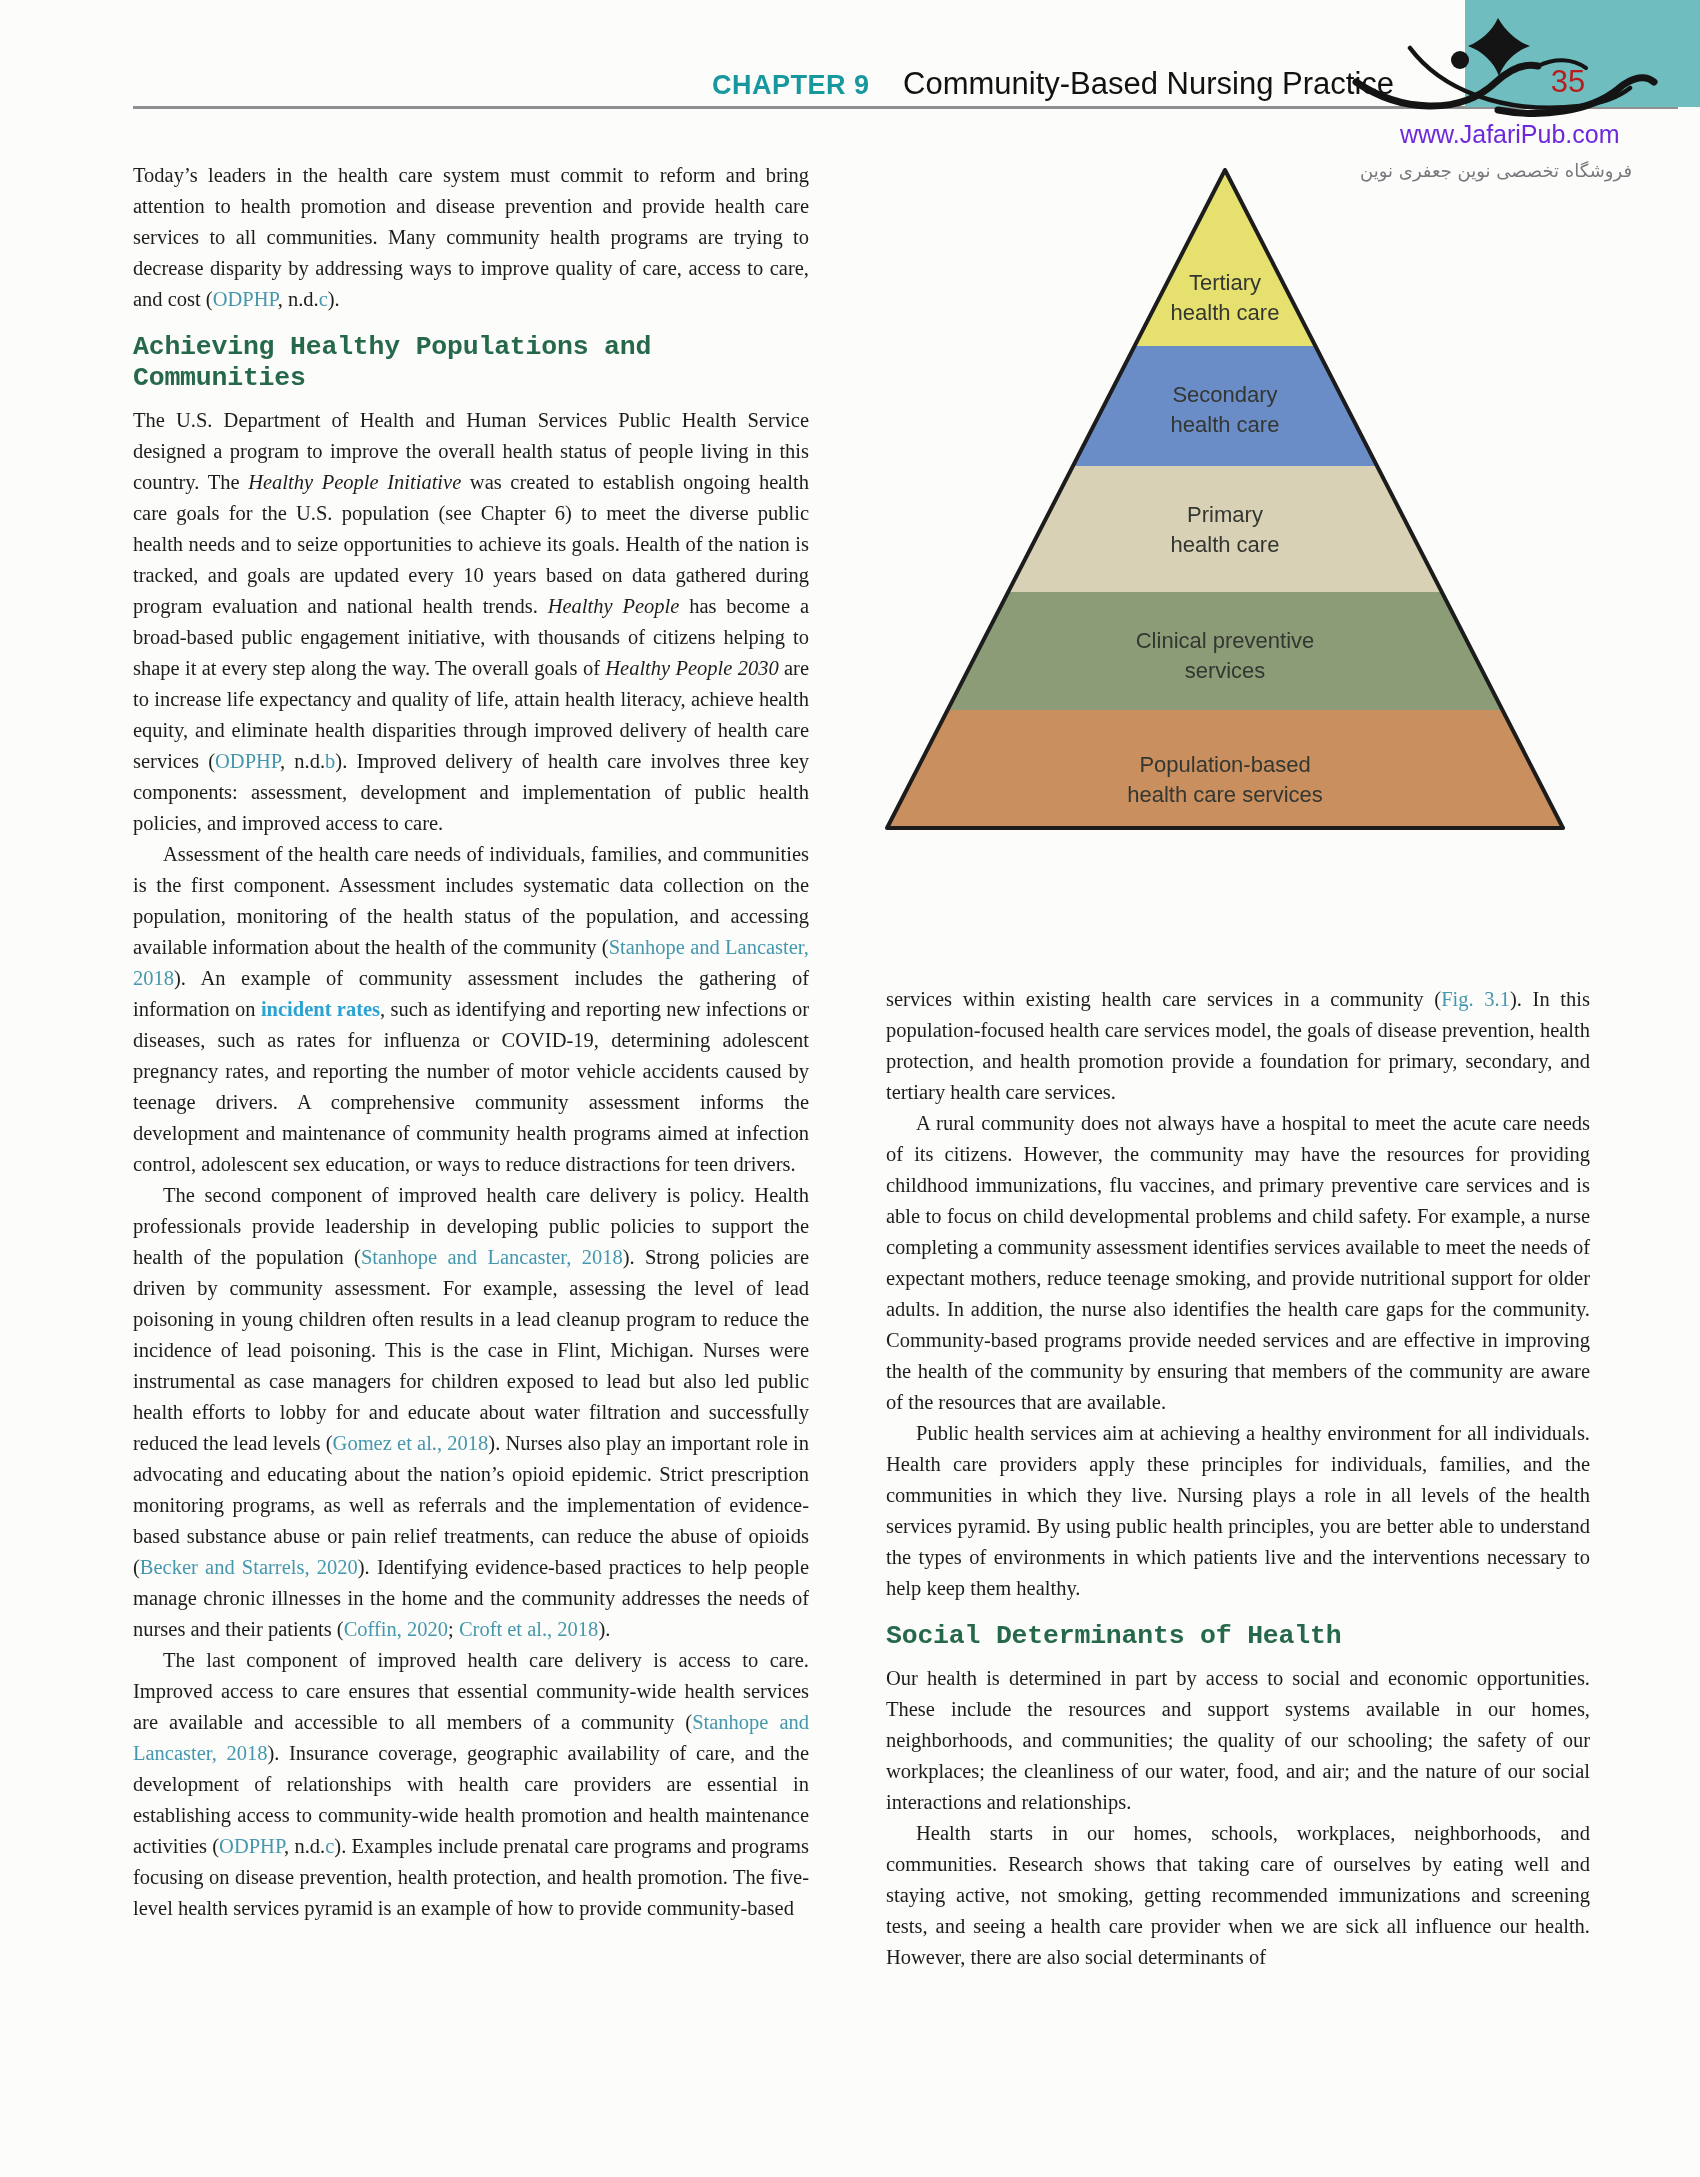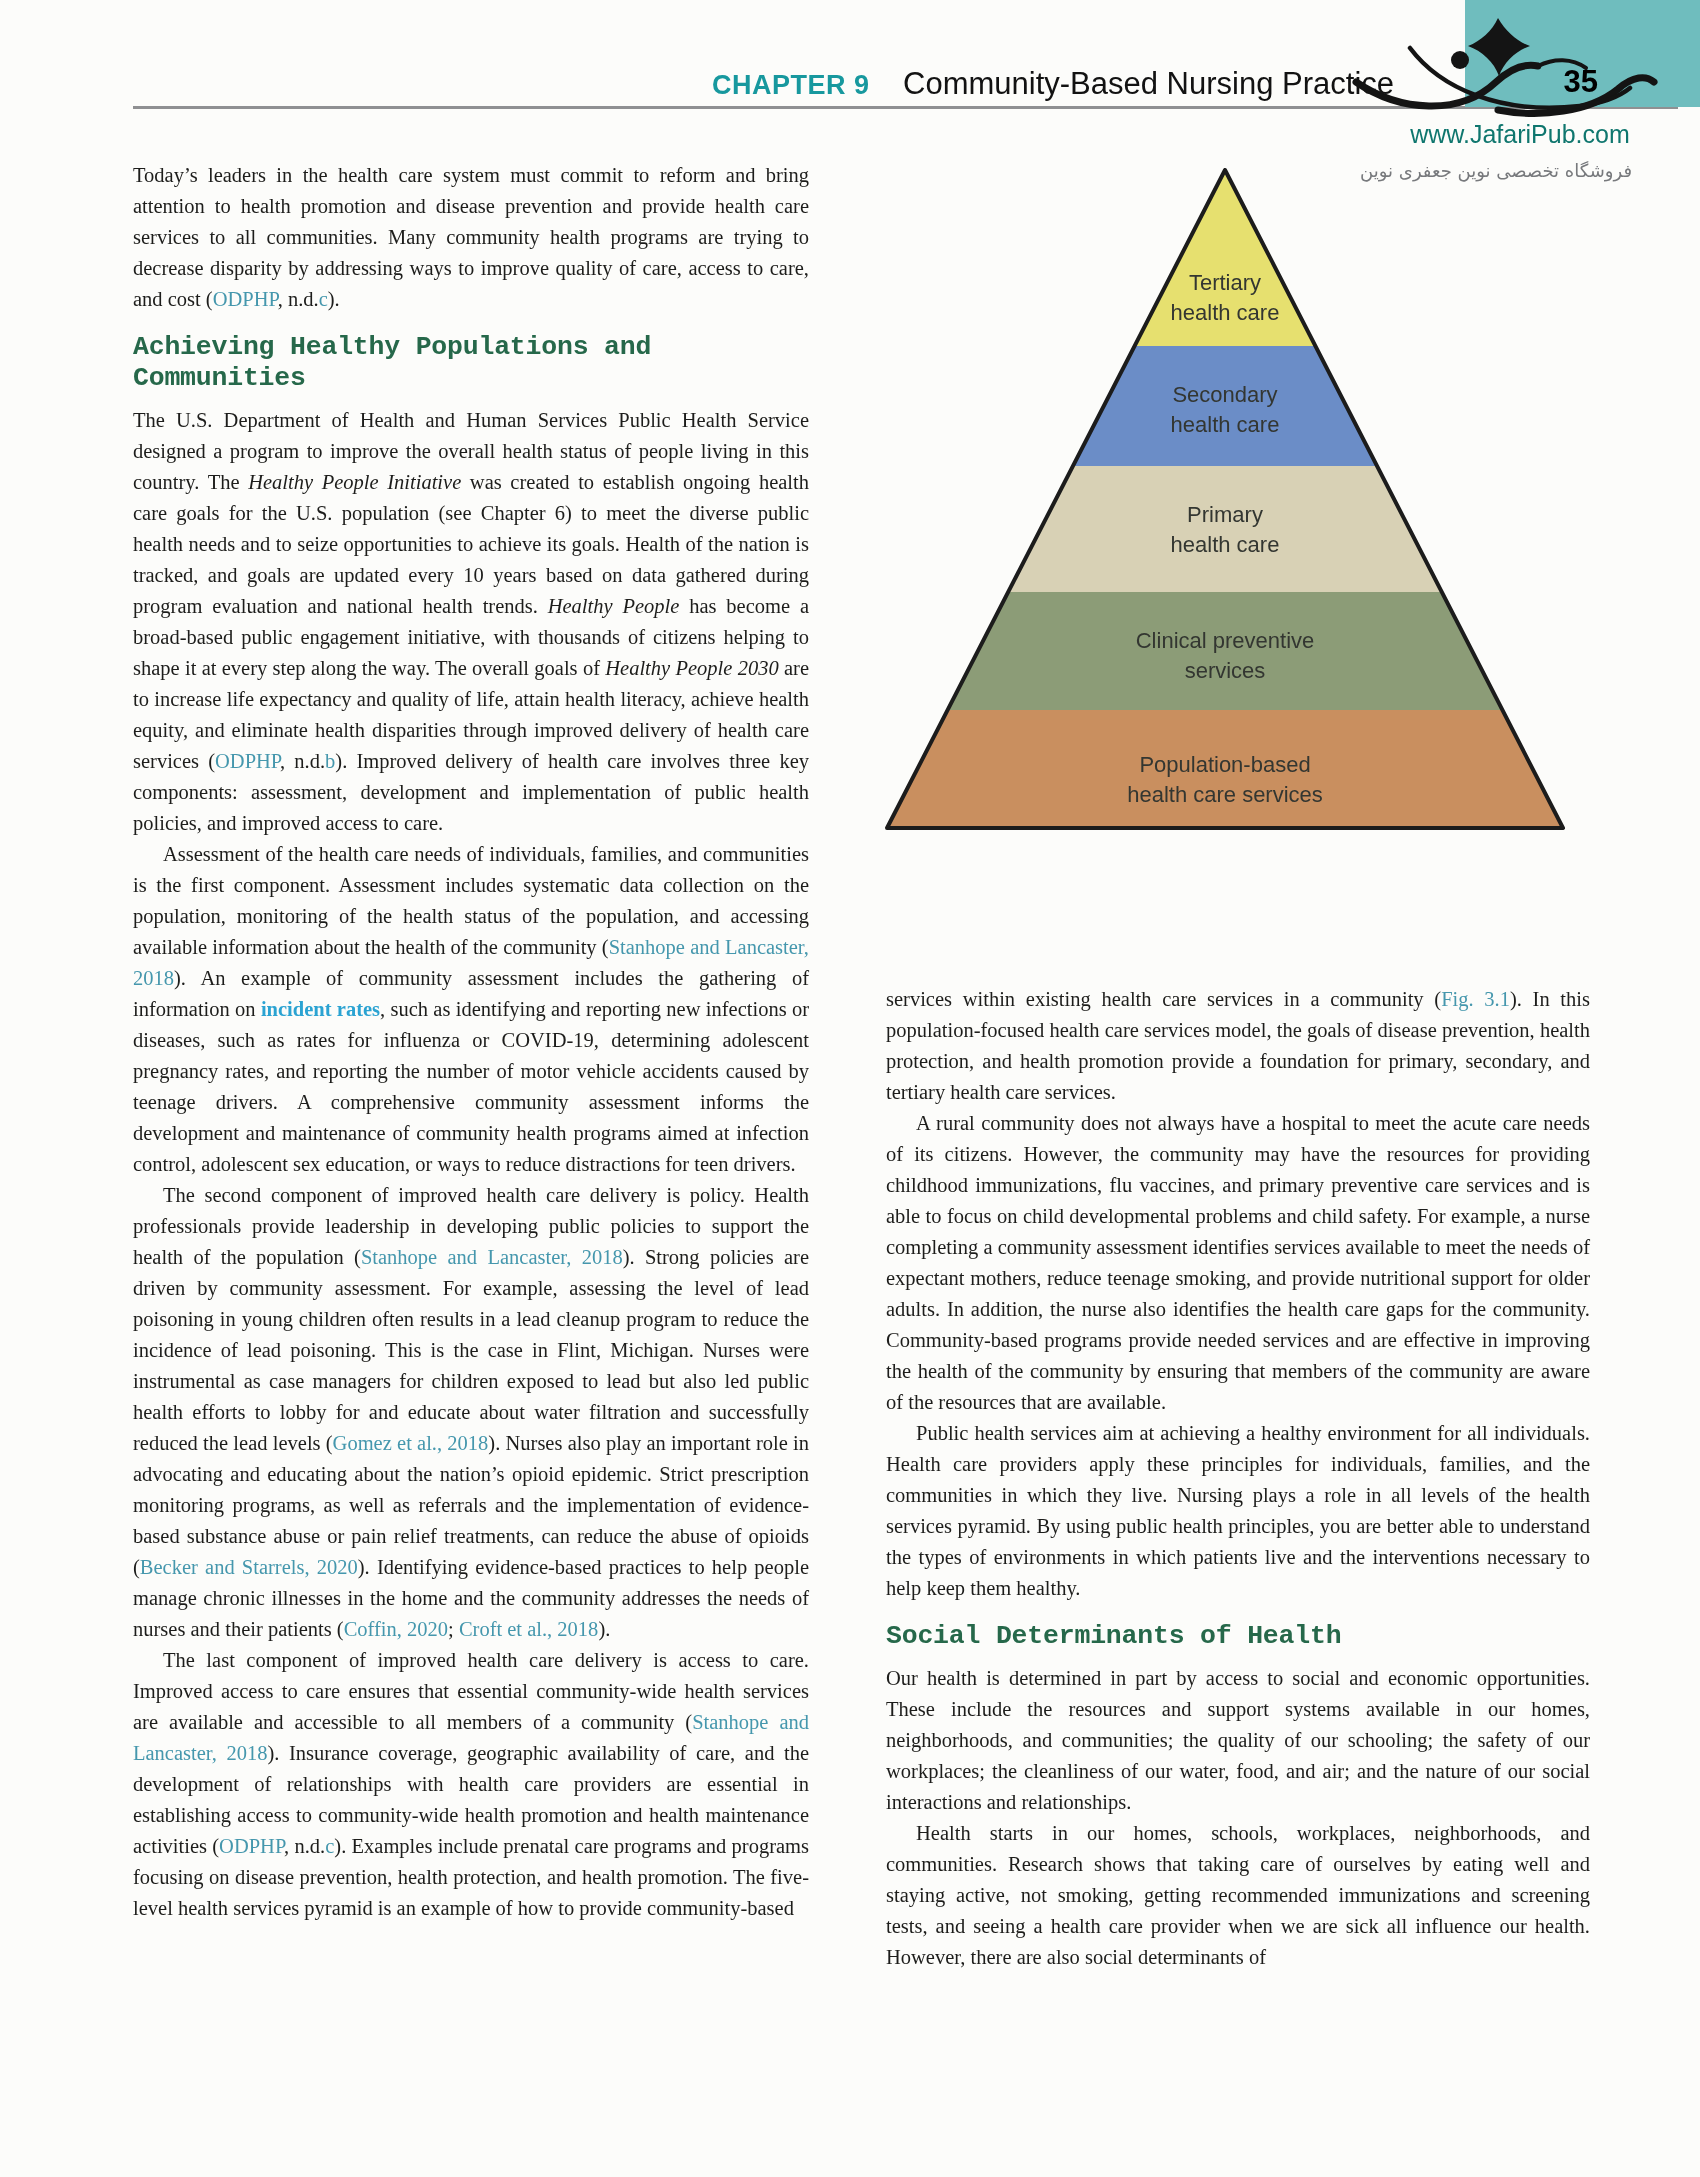--- a/index.html
+++ b/index.html
@@ -6,25 +6,25 @@
   .page{position:relative;width:1700px;height:2177px;margin:0 auto;background:#fcfcfa;
         font-family:"Liberation Serif",serif;color:#1d1d1b;overflow:hidden;}
 
   
   .header-rule{position:absolute;left:133px;top:106px;width:1545px;height:3px;background:#8f9092;}
   .chapter-label{position:absolute;left:712px;top:70px;font-family:"Liberation Sans",sans-serif;
                  font-weight:bold;font-size:27px;color:#17989e;letter-spacing:.5px;white-space:nowrap;}
   .chapter-title{position:absolute;left:903px;top:66px;font-family:"Liberation Sans",sans-serif;
                  font-weight:500;font-size:31px;color:#121212;white-space:nowrap;}
   .teal-box{position:absolute;left:1465px;top:0;width:235px;height:107px;background:#6fbdbe;}
-  .page-num{position:absolute;left:1538px;top:64px;width:60px;text-align:right;
-            font-family:"Liberation Sans",sans-serif;font-weight:bold;font-size:31px;color:#000000;}
+  .page-num{position:absolute;left:1538px;top:64px;width:60px;text-align:center;
+            font-family:"Liberation Sans",sans-serif;font-weight:normal;font-size:31px;color:#b91c1c;}
   .logo-svg{position:absolute;left:1348px;top:18px;}
-  .site-url{position:absolute;left:1400px;top:120px;width:240px;text-align:center;
-            font-family:"Liberation Sans",sans-serif;font-size:25px;color:#0f766e;white-space:nowrap;}
+  .site-url{position:absolute;left:1400px;top:120px;width:240px;text-align:left;
+            font-family:"Liberation Sans",sans-serif;font-size:25px;color:#6d28d9;white-space:nowrap;}
   .persian-note{position:absolute;left:1340px;top:160px;width:292px;text-align:right;direction:rtl;
             font-family:"DejaVu Sans",sans-serif;font-size:18px;color:#77797c;white-space:nowrap;}
 
   
   .col{position:absolute;text-align:justify;font-size:20.5px;line-height:31px;}
   .col-left{left:133px;top:160px;width:676px;}
   .col-right{left:886px;top:984px;width:704px;}
   .col p{margin:0;}
   .col p.ind{text-indent:30px;}
   .col h2{font-family:Liberation Mono, monospace;font-size:26.5px;font-weight:700;

